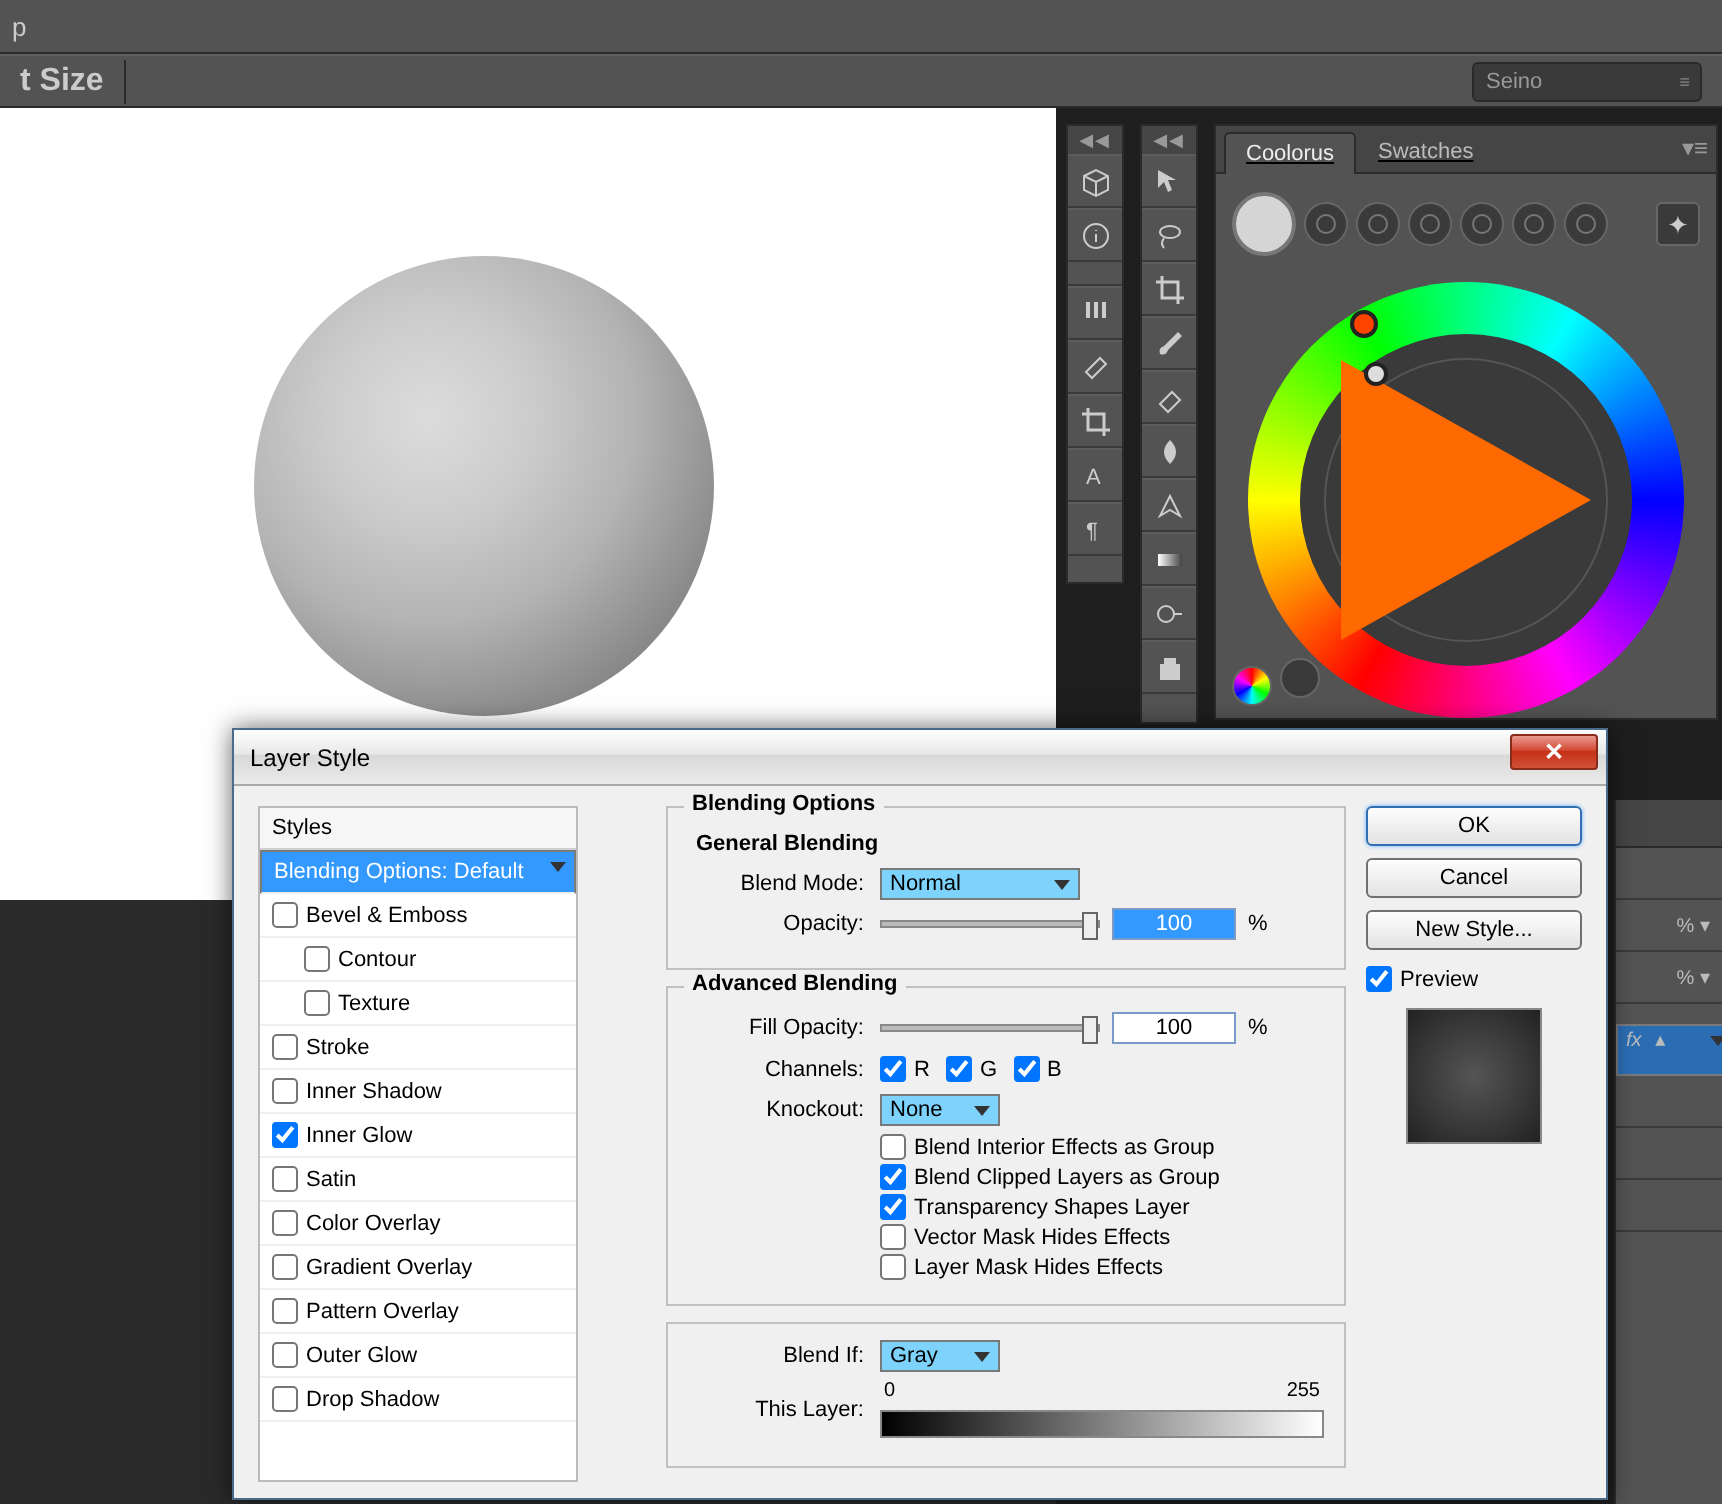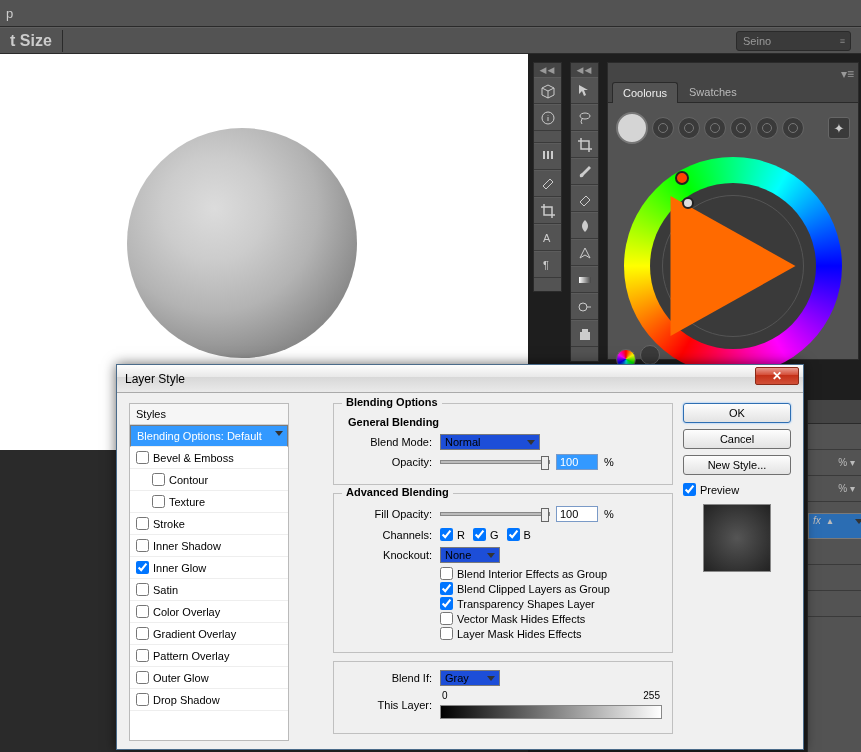--- a/index.html
+++ b/index.html
@@ -20,21 +20,21 @@
 .strip { position: absolute; background: #535353; border: 1px solid #2a2a2a; }
 .strip1 { left: 533px; top: 62px; width: 29px; height: 230px; }
 .strip2 { left: 570px; top: 62px; width: 29px; height: 300px; }
 .strip .hdr { height: 14px; background: #454545; display:flex; justify-content:center; align-items:center;}
 .strip .hdr span { color:#999; font-size:9px; letter-spacing:1px;}
 .ticon { width: 27px; height: 27px; display: flex; align-items: center; justify-content: center; color: #ccc; border-top: 1px solid #5c5c5c; border-bottom: 1px solid #3a3a3a; }
 .ticon svg { width: 16px; height: 16px; }
 
 
 .cpanel { position: absolute; left: 607px; top: 62px; width: 252px; height: 298px; background: #535353; border: 1px solid #2a2a2a; }
-.cpanel .tabs { height: 40px; display: flex; align-items: flex-end; background: #454545; padding-left: 4px; border-bottom: 1px solid #2a2a2a; }
+.cpanel .tabs { height: 24px; display: flex; align-items: flex-end; background: #454545; padding-left: 4px; border-bottom: 1px solid #2a2a2a; text-decoration: underline; }
 .cpanel .tab { padding: 4px 10px; font-size: 11px; color: #bbb; border: 1px solid transparent; border-bottom:none; }
 .cpanel .tab.active { background: #535353; color: #eee; border-color: #2a2a2a; border-radius: 3px 3px 0 0; position:relative; top:1px;}
 .cpanel .opts { position:absolute; right:4px; top:4px; color:#999; font-size:12px;}
 .cpanel .body { padding: 8px; position: relative; height: 272px; }
 .swatchstrip { display:flex; align-items:center; height:34px; gap:4px; }
 .bigdot { width: 32px; height: 32px; border-radius:50%; border:2px solid #777; background:#d5d5d5; }
 .smdot { width: 22px; height: 22px; border-radius:50%; border:1px solid #666; background:#3a3a3a; display:flex; align-items:center; justify-content:center; }
 .smdot .inner { width:10px; height:10px; border-radius:50%; background:#3a3a3a; border:1px solid #777;}
 .gear { width:22px; height:22px; border:1px solid #666; background:#3a3a3a; border-radius:3px; color:#ccc; display:flex; align-items:center; justify-content:center; font-size:13px;}
 
@@ -69,25 +69,25 @@
 .dlg .srow.sel { background:#3399ff; color:#fff;}
 .dlg .srow.indent { padding-left:22px;}
 .dlg .srow input[type=checkbox]{ width:13px; height:13px;}
 
 .dlg .center { flex:1; position:relative;}
 .grp { border:1px solid #c0c0c0; margin-bottom:8px; padding:8px 10px 10px 10px; position:relative;margin-left:34px;}
 .grp .legend { position:absolute; top:-8px; left:8px; background:#f0f0f0; padding:0 4px; font-weight:bold;}
 .subhdr { font-weight:bold; margin: 4px 0 6px 4px;}
 .frow { display:flex; align-items:center; margin:4px 0; }
 .frow .lbl { width:88px; text-align:right; margin-right:8px;}
-.sel { border:1px solid #7a7a7a; background:#1d4ed8; padding:1px 18px 1px 4px; position:relative; min-width:60px; display:inline-block;}
+.sel { border:1px solid #7a7a7a; background:#7dd3fc; padding:1px 18px 1px 4px; position:relative; min-width:60px; display:inline-block;}
 .sel:after { content:""; position:absolute; right:4px; top:5px; border-left:4px solid transparent; border-right:4px solid transparent; border-top:5px solid #333;}
 .slider { width:110px; height:4px; background:#bbb; border:1px solid #888; position:relative; display:inline-block; margin-right:6px;}
 .slider .thumb { position:absolute; top:-5px; width:8px; height:14px; background:#eee; border:1px solid #666;}
-.numbox { width:42px; border:1px solid #7a9ac7; padding:1px 3px; background:#fff; display:inline-block; text-align:left;}
+.numbox { width:62px; border:1px solid #7a9ac7; padding:1px 3px; background:#fff; display:inline-block; text-align:center;}
 .numboxsel { background:#3399ff; color:#fff;}
 .ck { display:flex; align-items:center; gap:4px; margin:2px 0;}
 .ck input{width:13px;height:13px;}
 .dlg .right { width:108px;}
 .btn { display:block; width:100%; padding:3px 0; margin-bottom:6px; text-align:center; border:1px solid #707070; background:linear-gradient(#fdfdfd,#e3e3e3); border-radius:3px;}
 .btn.primary { border:1px solid #2f6fb2; box-shadow: 0 0 2px #6ab0ff;}
 .preview { margin-top:8px; display:flex; align-items:center; gap:4px;}
 .prevbox { margin-top:8px; width:68px; height:68px; border:1px solid #888; background: radial-gradient(circle at 50% 50%, #555,#222); margin-left:auto; margin-right:auto;}
 
 .grad { height:14px; background:linear-gradient(to right,#000,#fff); border:1px solid #888; margin-top:4px; position:relative;}

